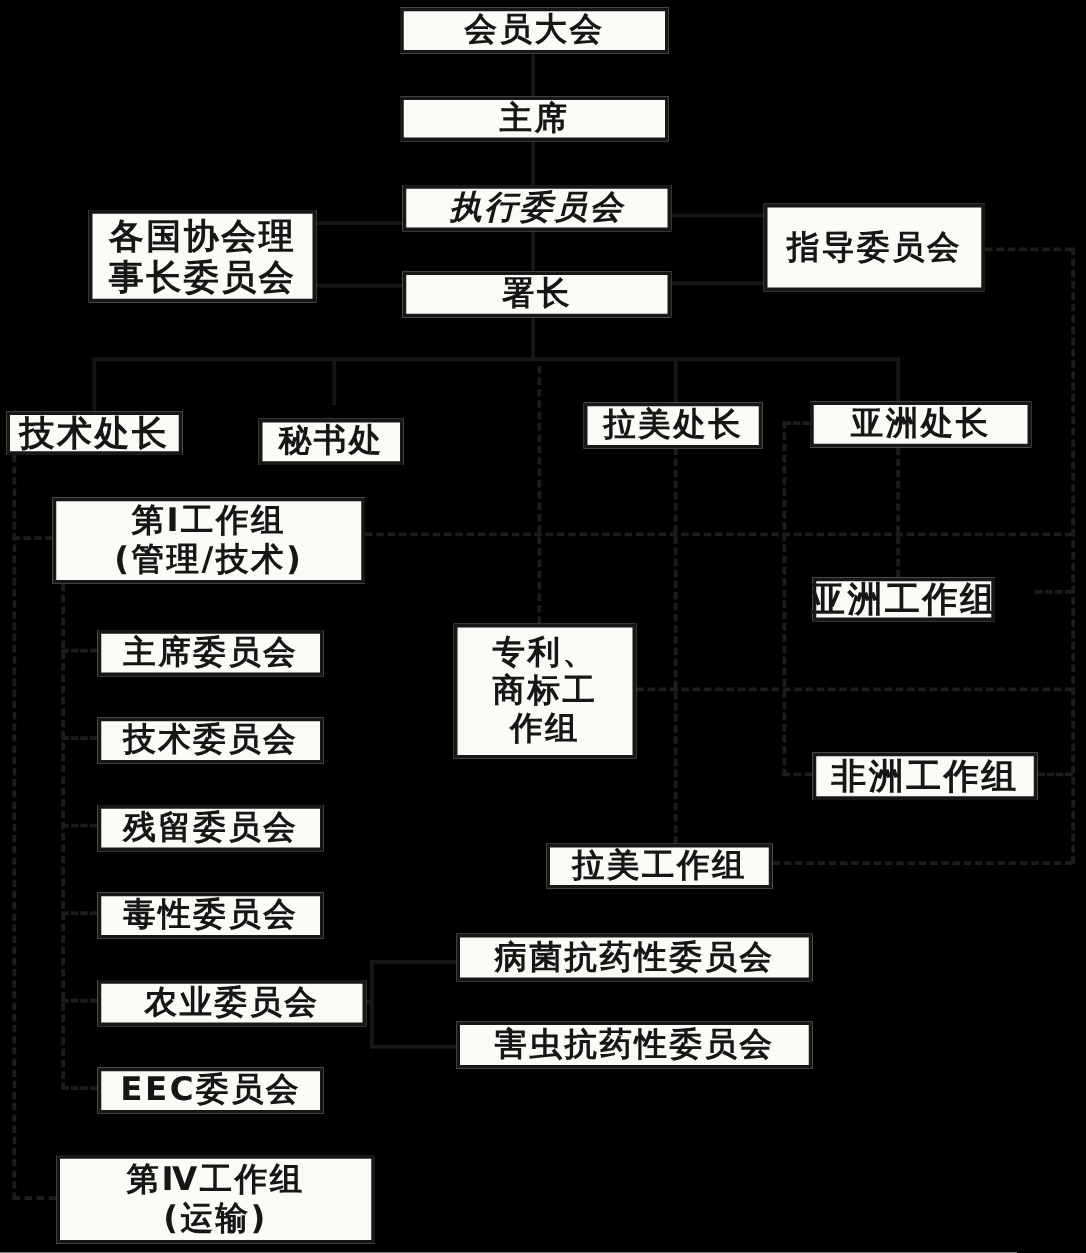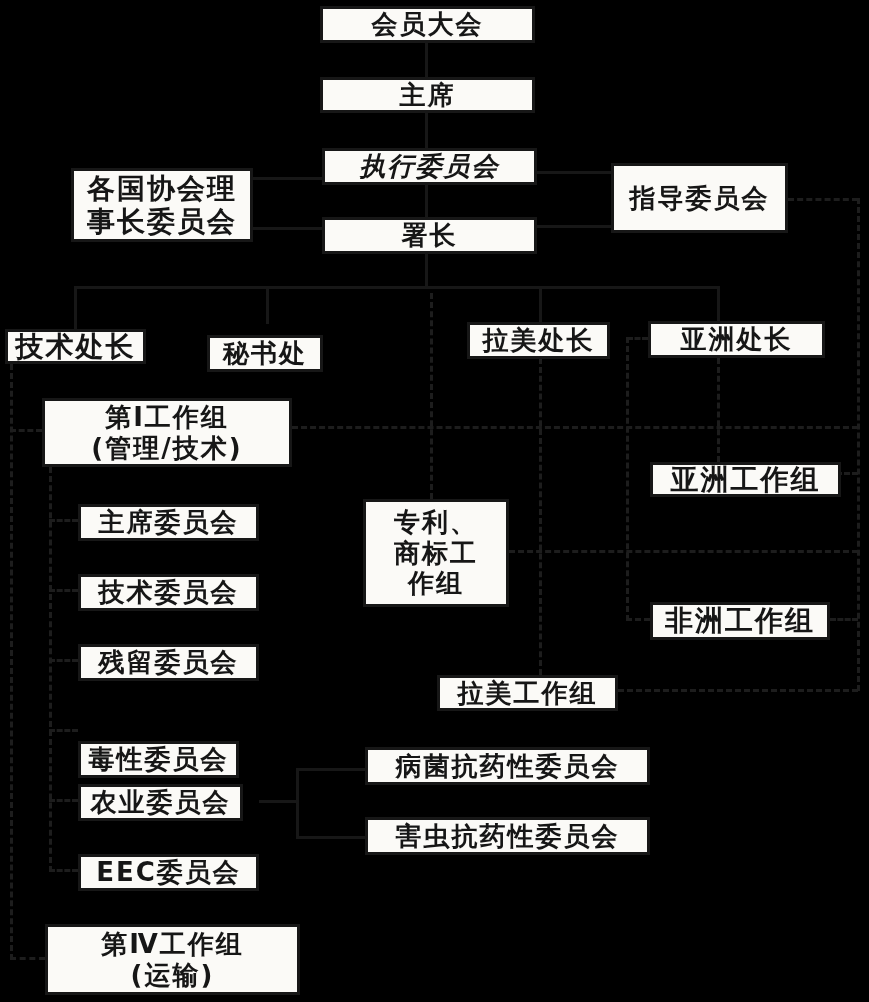--- a/index.html
+++ b/index.html
@@ -116,21 +116,21 @@
     <span>第Ⅰ工作组</span>
     <span>(管理/技术)</span>
   </div>
 
   <div class="box fs26" style="left:363px;top:499px;width:146px;height:108px;">
     <span>专利、</span>
     <span>商标工</span>
     <span>作组</span>
   </div>
 
-  <div class="box fs25" style="left:650px;top:462px;width:191px;height:35px;">
+  <div class="box fs25" style="left:650px;top:462px;width:146px;height:35px;">
     <span>亚洲工作组</span>
   </div>
 
   <div class="box fs26" style="left:78px;top:504px;width:181px;height:37px;">
     <span>主席委员会</span>
   </div>
 
   <div class="box fs26" style="left:78px;top:574px;width:181px;height:37px;">
     <span>技术委员会</span>
   </div>
@@ -140,25 +140,25 @@
   </div>
 
   <div class="box fs26" style="left:78px;top:644px;width:181px;height:37px;">
     <span>残留委员会</span>
   </div>
 
   <div class="box fs26" style="left:437px;top:675px;width:181px;height:36px;">
     <span>拉美工作组</span>
   </div>
 
-  <div class="box fs26" style="left:78px;top:714px;width:161px;height:37px;margin-top:27px;">
+  <div class="box fs26" style="left:78px;top:714px;width:181px;height:37px;">
     <span>毒性委员会</span>
   </div>
 
-  <div class="box fs26" style="left:78px;top:784px;width:165px;height:37px;">
+  <div class="box fs26" style="left:78px;top:784px;width:215px;height:37px;">
     <span>农业委员会</span>
   </div>
 
   <div class="box fs26" style="left:365px;top:747px;width:285px;height:38px;text-align:center;">
     <span>病菌抗药性委员会</span>
   </div>
 
   <div class="box fs26" style="left:365px;top:817px;width:285px;height:38px;">
     <span>害虫抗药性委员会</span>
   </div>

